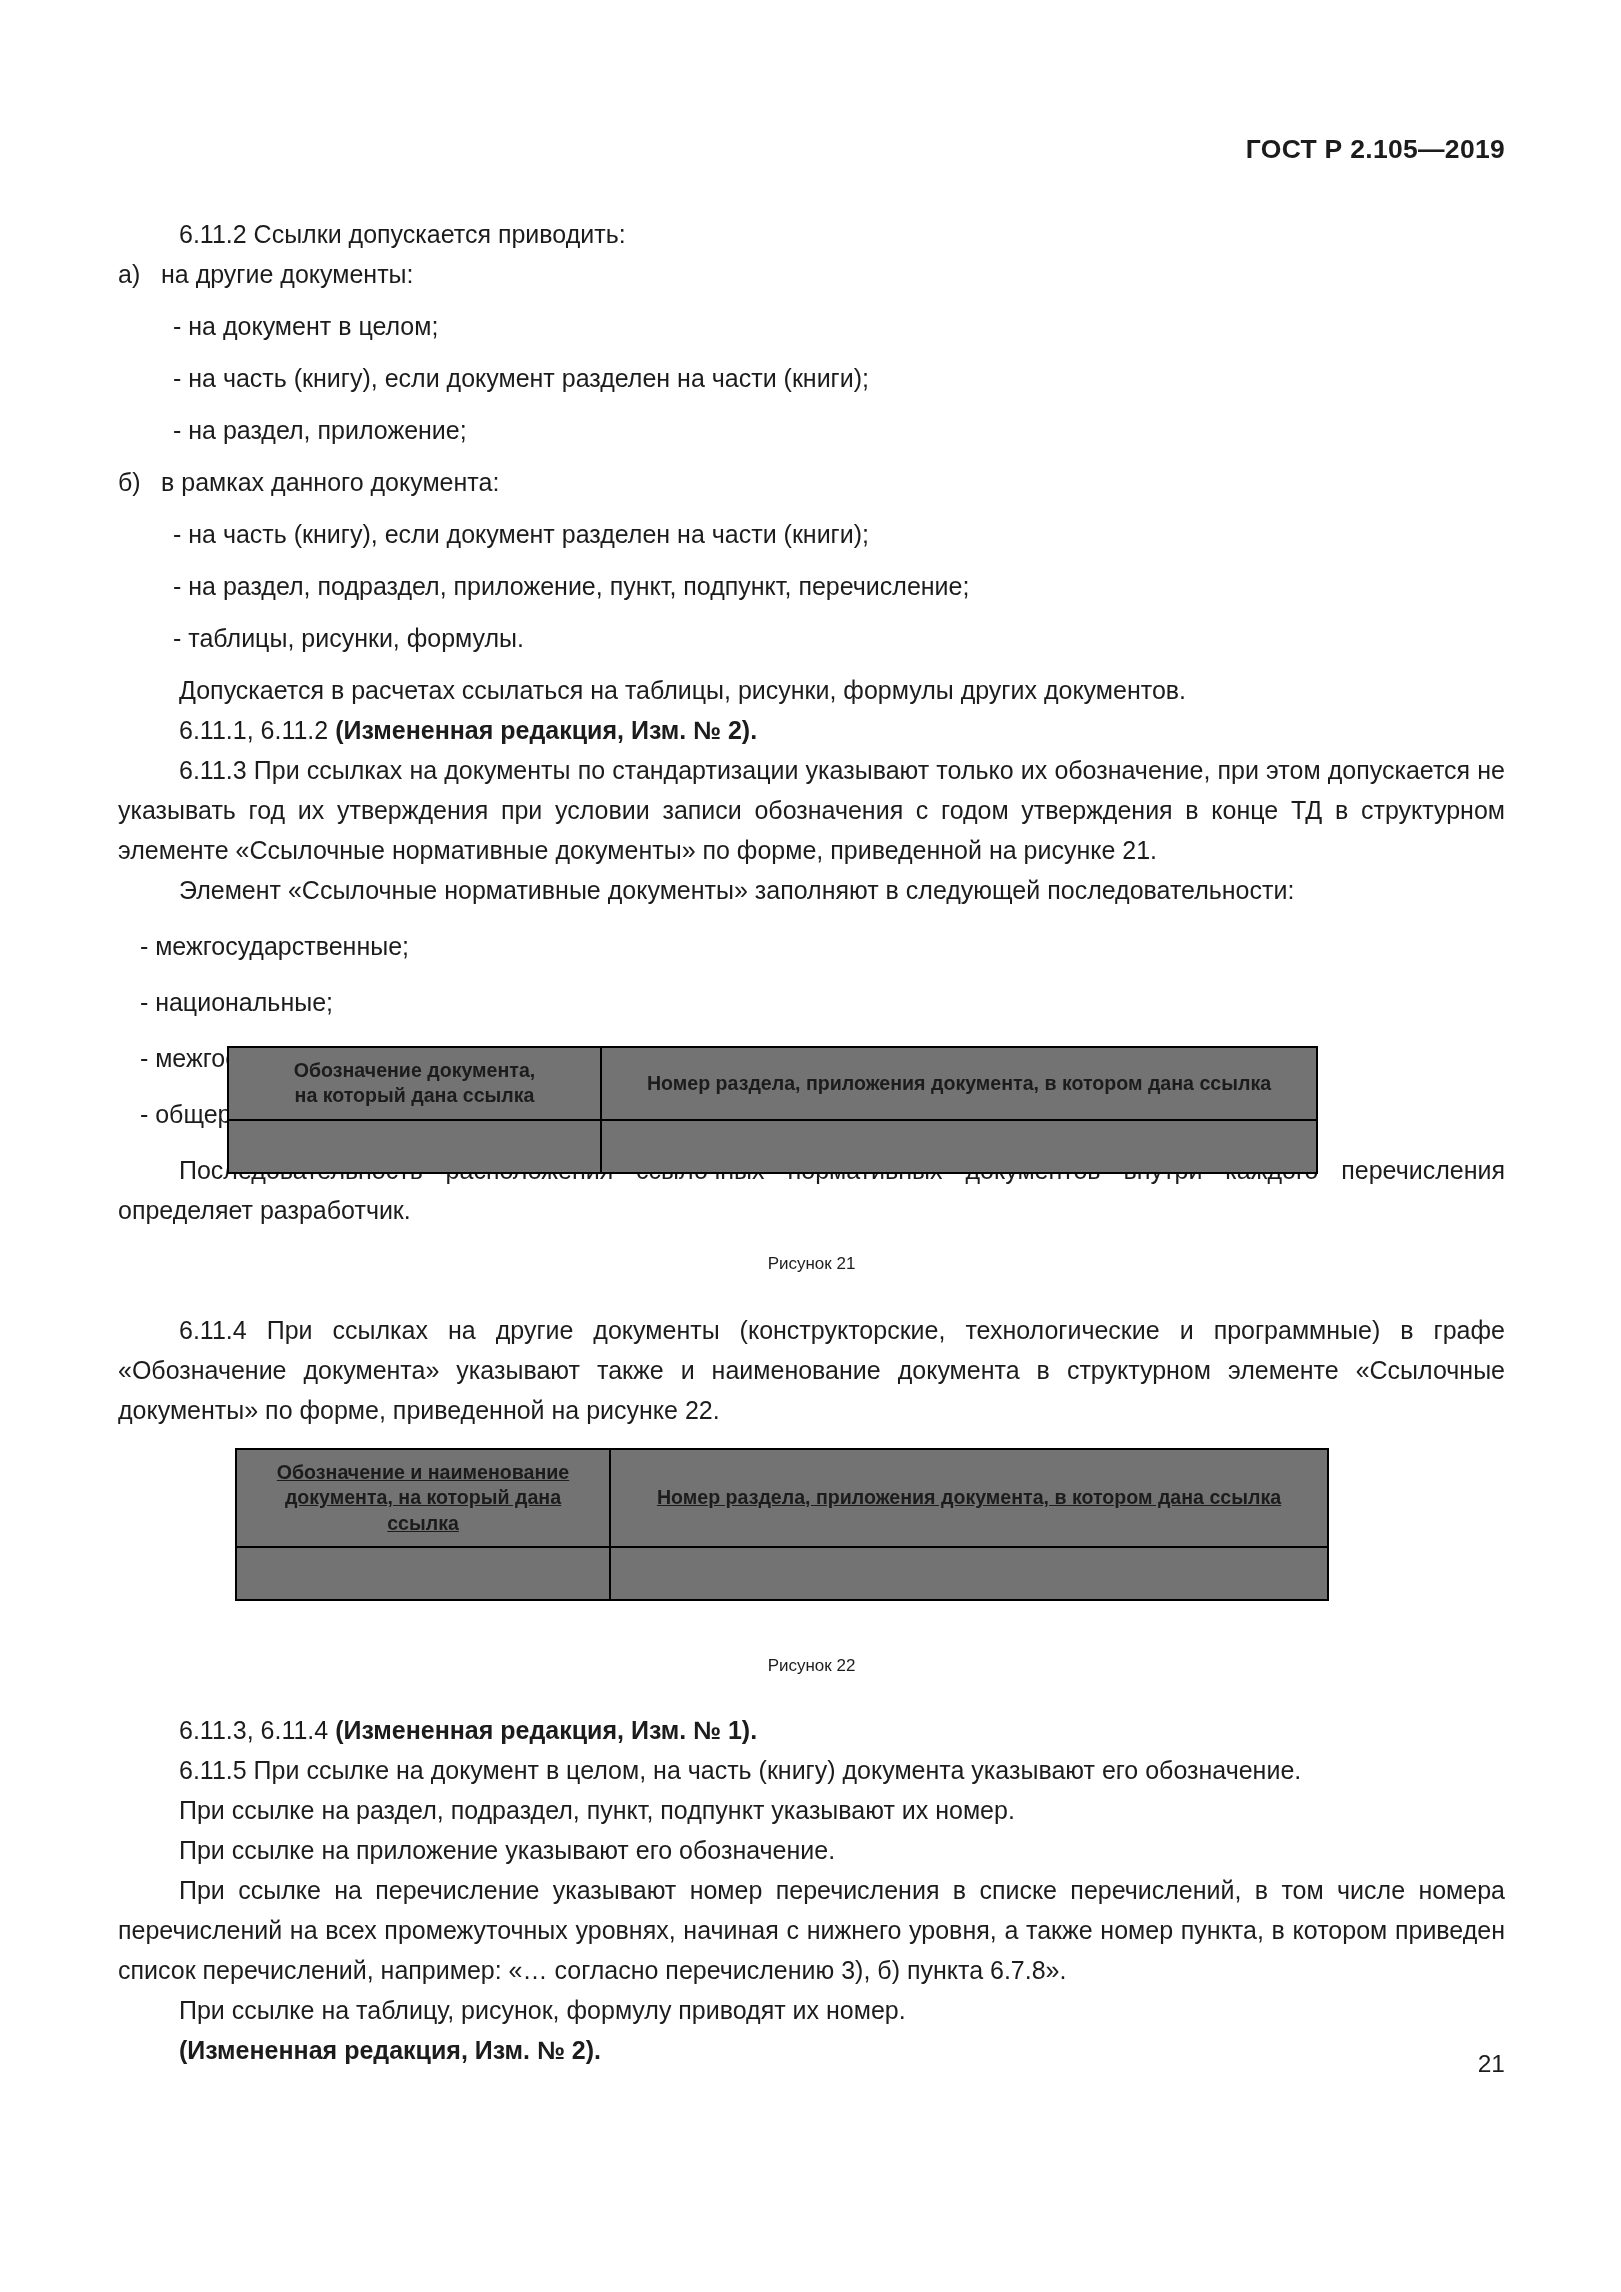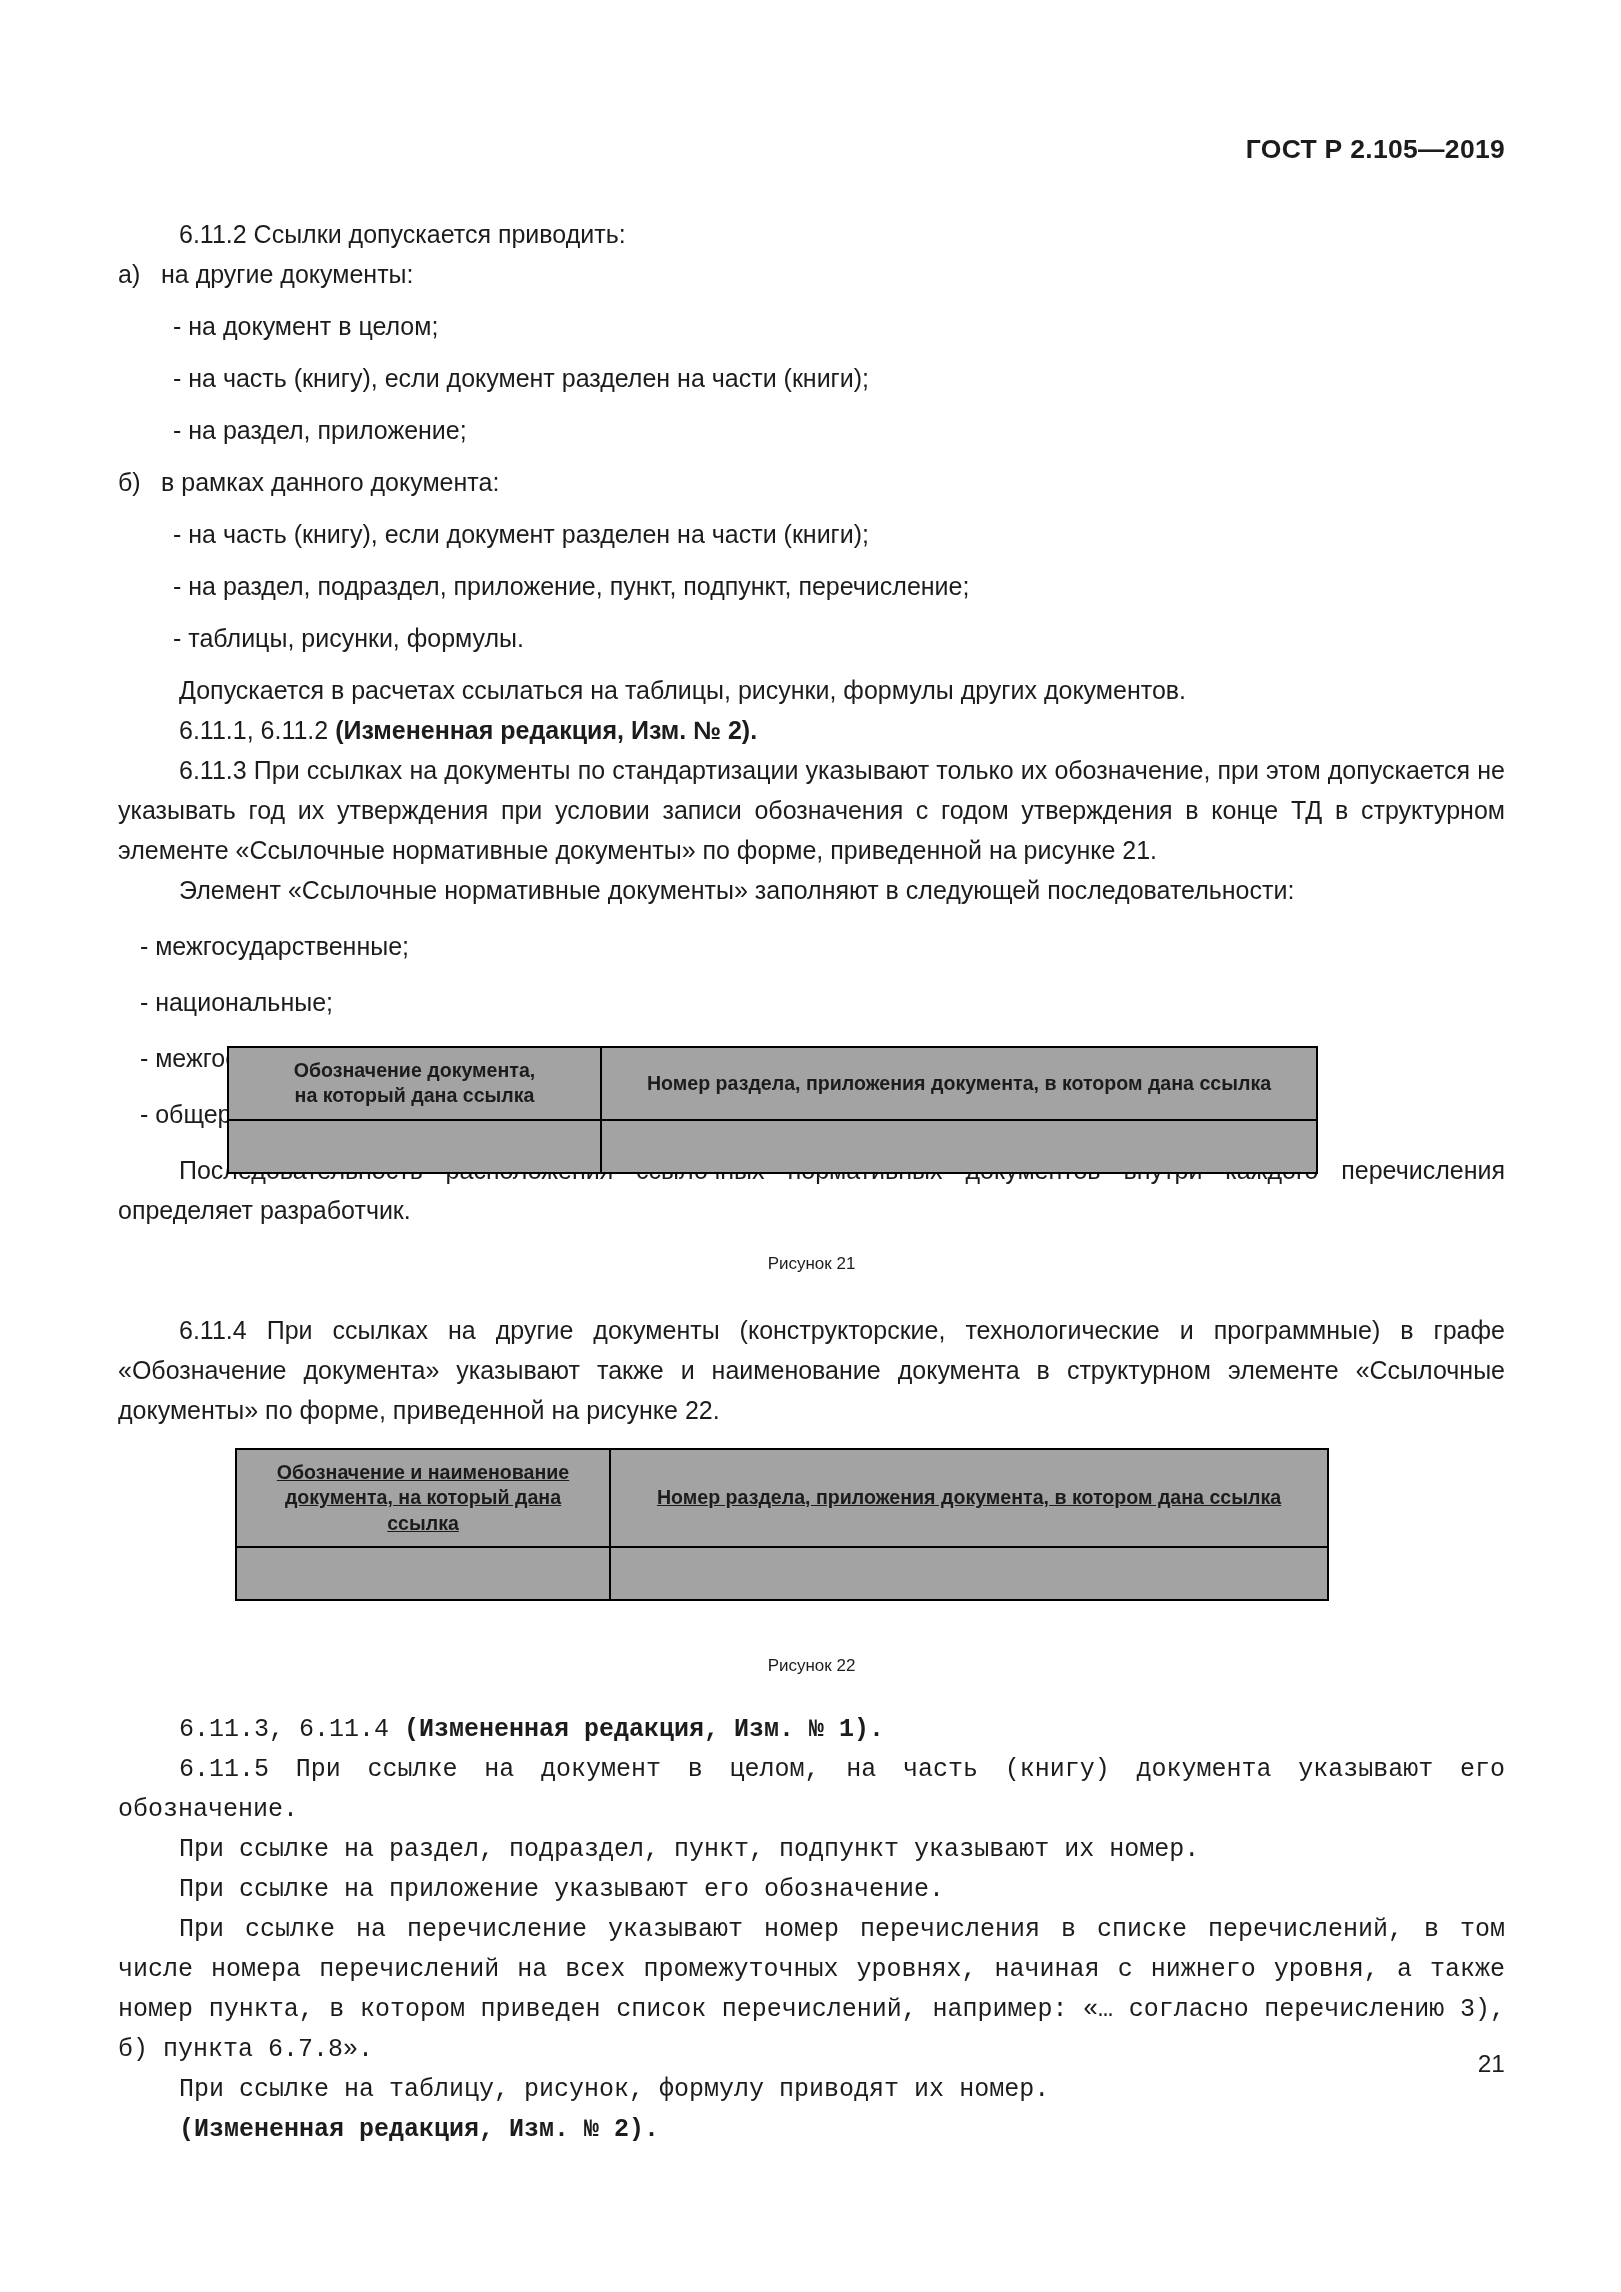--- a/index.html
+++ b/index.html
@@ -74,21 +74,21 @@
     margin: 16px;
     padding-left: 5.9px;
   }
 
   .bold { font-weight: 700; }
 
   
   .fig-table {
     border-collapse: collapse;
     table-layout: fixed;
-    background: #a3a3a3;
+    background: #737373;
   }
   .fig-table td {
     border: 2.9px solid #000;
     vertical-align: middle;
     padding: 0;
   }
   .fig-table td.hd {
     text-align: center;
     font-size: 19.6px;
     font-weight: 700;
@@ -119,21 +119,21 @@
     left: 118px;
     text-align: center;
     font-size: 17px;
     line-height: 29px;
   }
   .cap1 { top: 1249px; }
   .cap2 { top: 1651px; }
 
   .para-block-a { position: absolute; left: 118px; top: 214px; width: 1387px; }
   .para-block-b { position: absolute; left: 118px; top: 1310px; width: 1387px; }
-  .para-block-c { position: absolute; left: 118px; top: 1710px; width: 1387px; font-family: Liberation Mono, monospace; }
+  .para-block-c { position: absolute; left: 118px; top: 1710px; width: 1387px; }
 
   .page-number {
     position: absolute;
     right: 116px;
     top: 2049px;
     font-size: 24.5px;
     line-height: 29px;
   }
 </style>
 </head>

